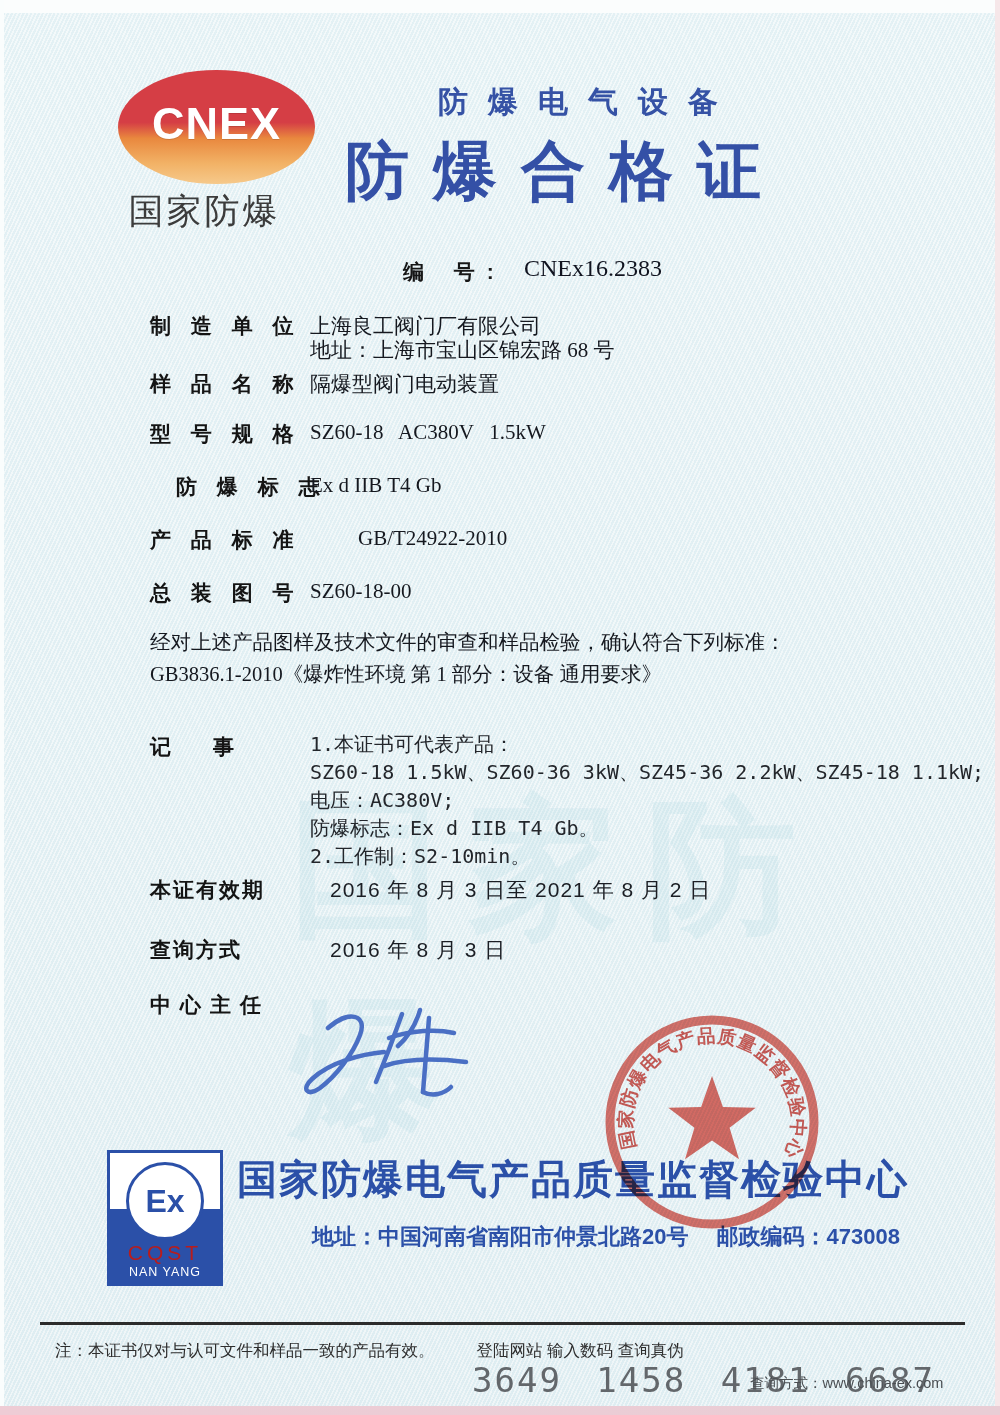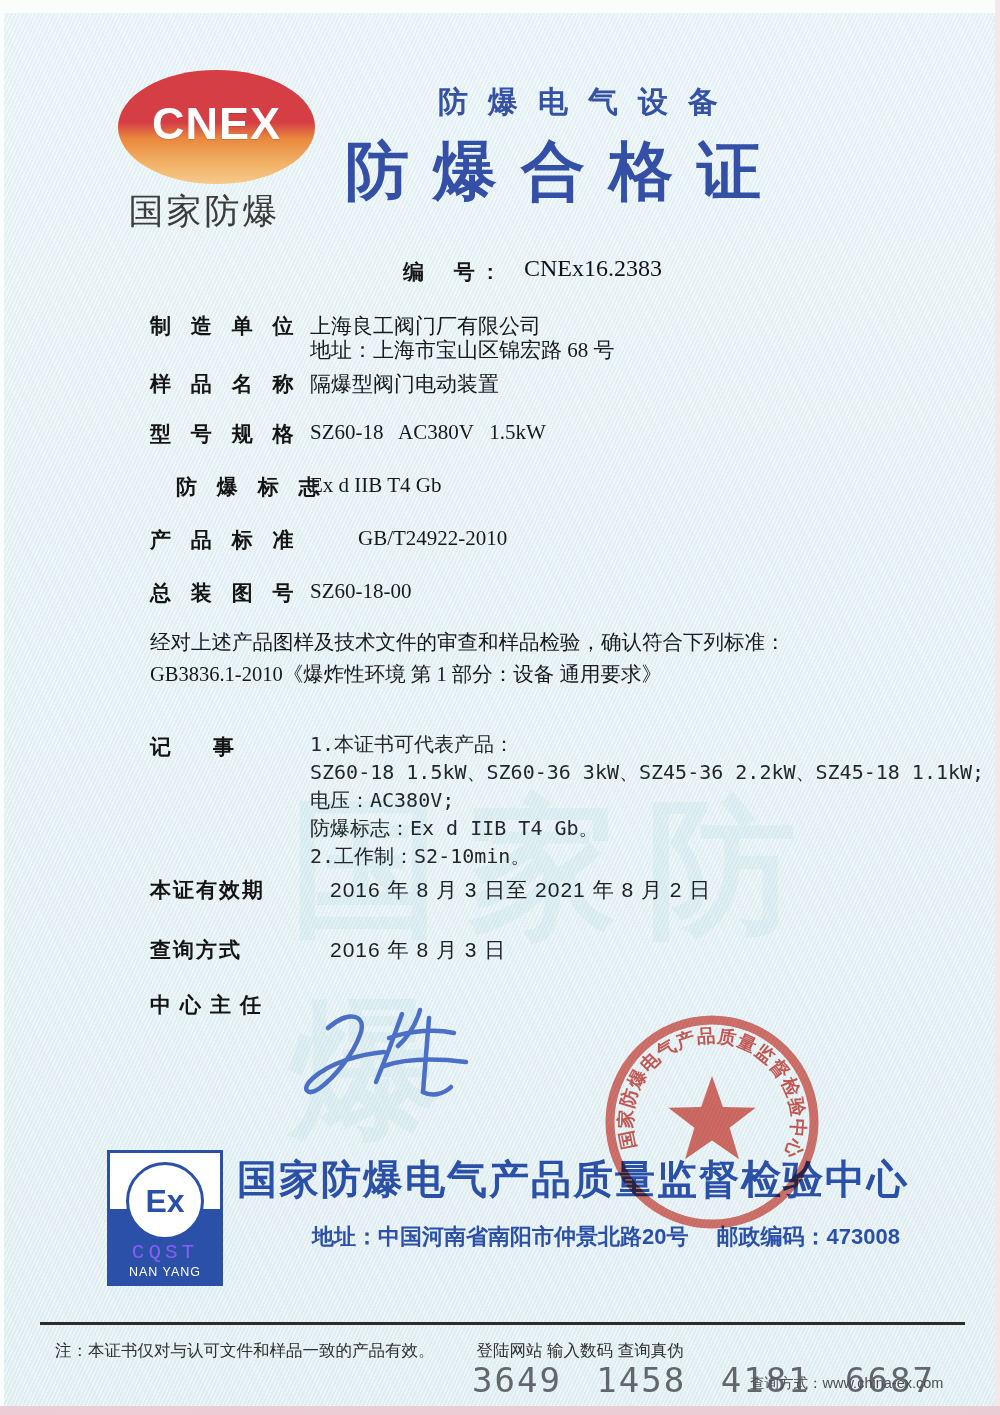--- a/index.html
+++ b/index.html
@@ -99,22 +99,22 @@
     border:3px solid #2b50a8;background:#fff;z-index:1;
   }
   .ex-box .blue-band{position:absolute;left:0;right:0;bottom:0;height:74px;background:#2b50a8;}
   .ex-box .ex-circle{
     position:absolute;left:50%;top:9px;transform:translateX(-50%);
     width:72px;height:72px;border-radius:50%;background:#fff;border:3px solid #2b50a8;
     display:flex;align-items:center;justify-content:center;
     font-family:"Liberation Sans",sans-serif;font-weight:bold;font-size:32px;color:#2b50a8;
   }
   .ex-box .cqst{
-    position:absolute;left:0;right:0;top:88px;text-align:center;color:#8b5cf6;
-    font-family:Liberation Mono, monospace;font-size:21px;letter-spacing:4px;
+    position:absolute;left:0;right:0;top:88px;text-align:center;color:#b91c1c;
+    font-family:Liberation Sans, sans-serif;font-size:21px;letter-spacing:4px;
   }
   .ex-box .nanyang{
     position:absolute;left:0;right:0;top:112px;text-align:center;color:#fff;
     font-family:"Liberation Sans",sans-serif;font-size:12.5px;letter-spacing:1px;
   }
   .org-name{
     left:237px;top:1152px;width:690px;
     font-size:40px;font-weight:bold;color:#2b50a8;letter-spacing:2px;
     font-family:"Liberation Sans",sans-serif;z-index:1;white-space:nowrap;
   }

